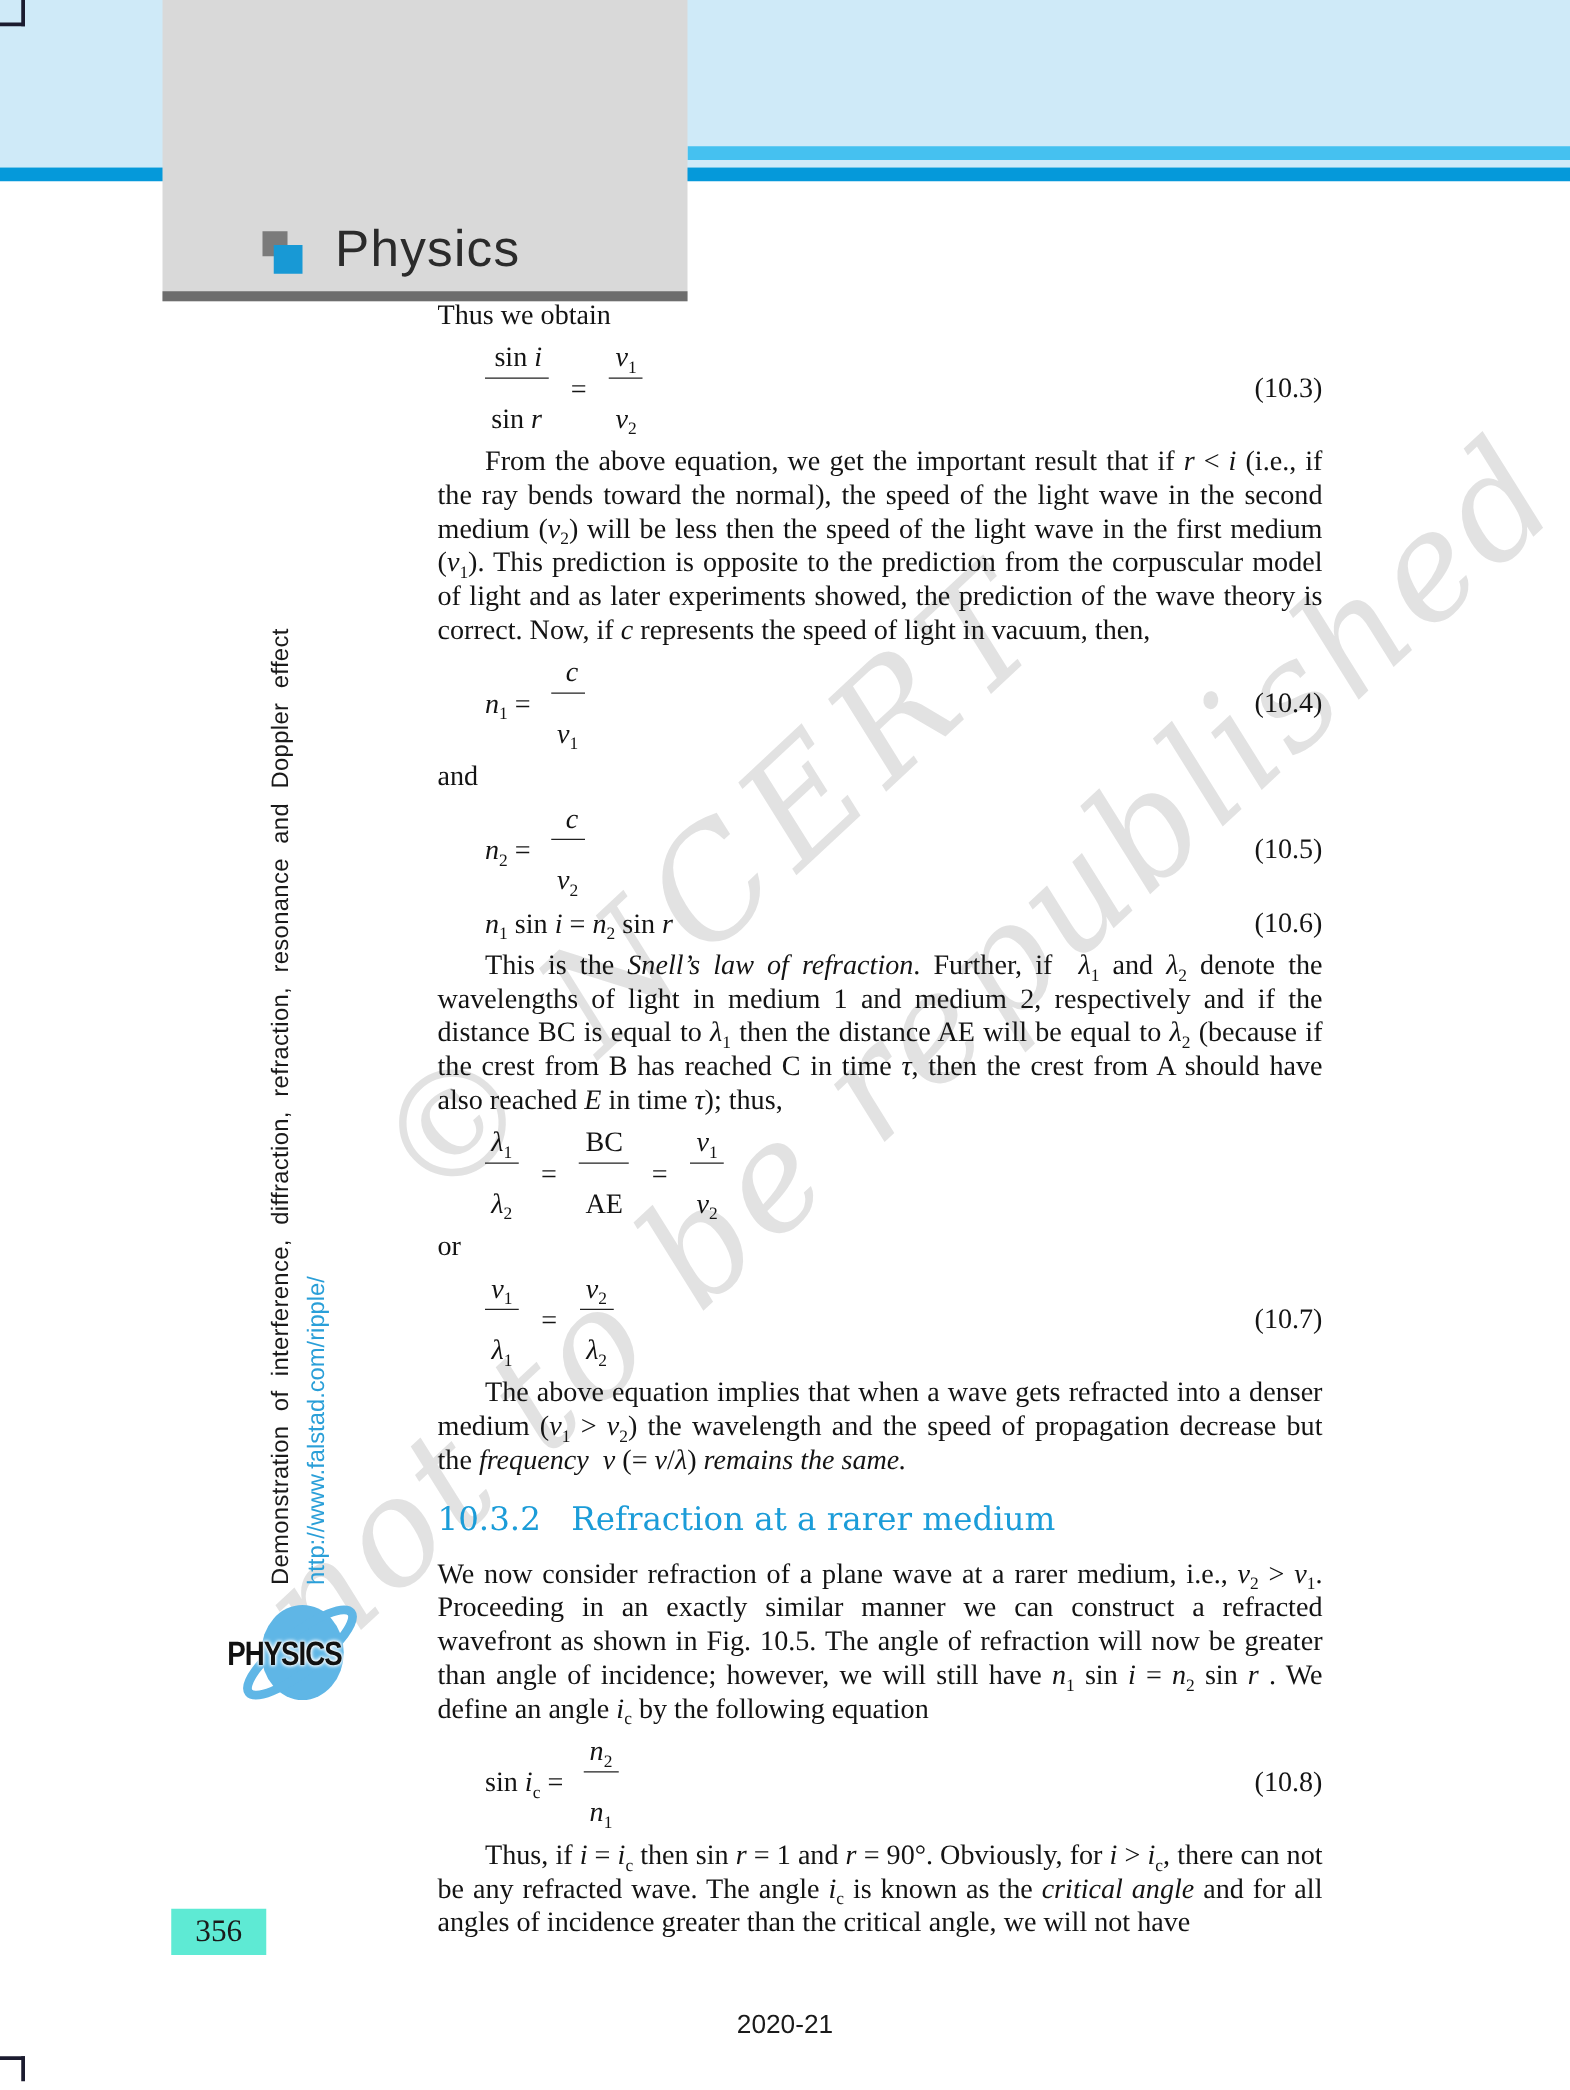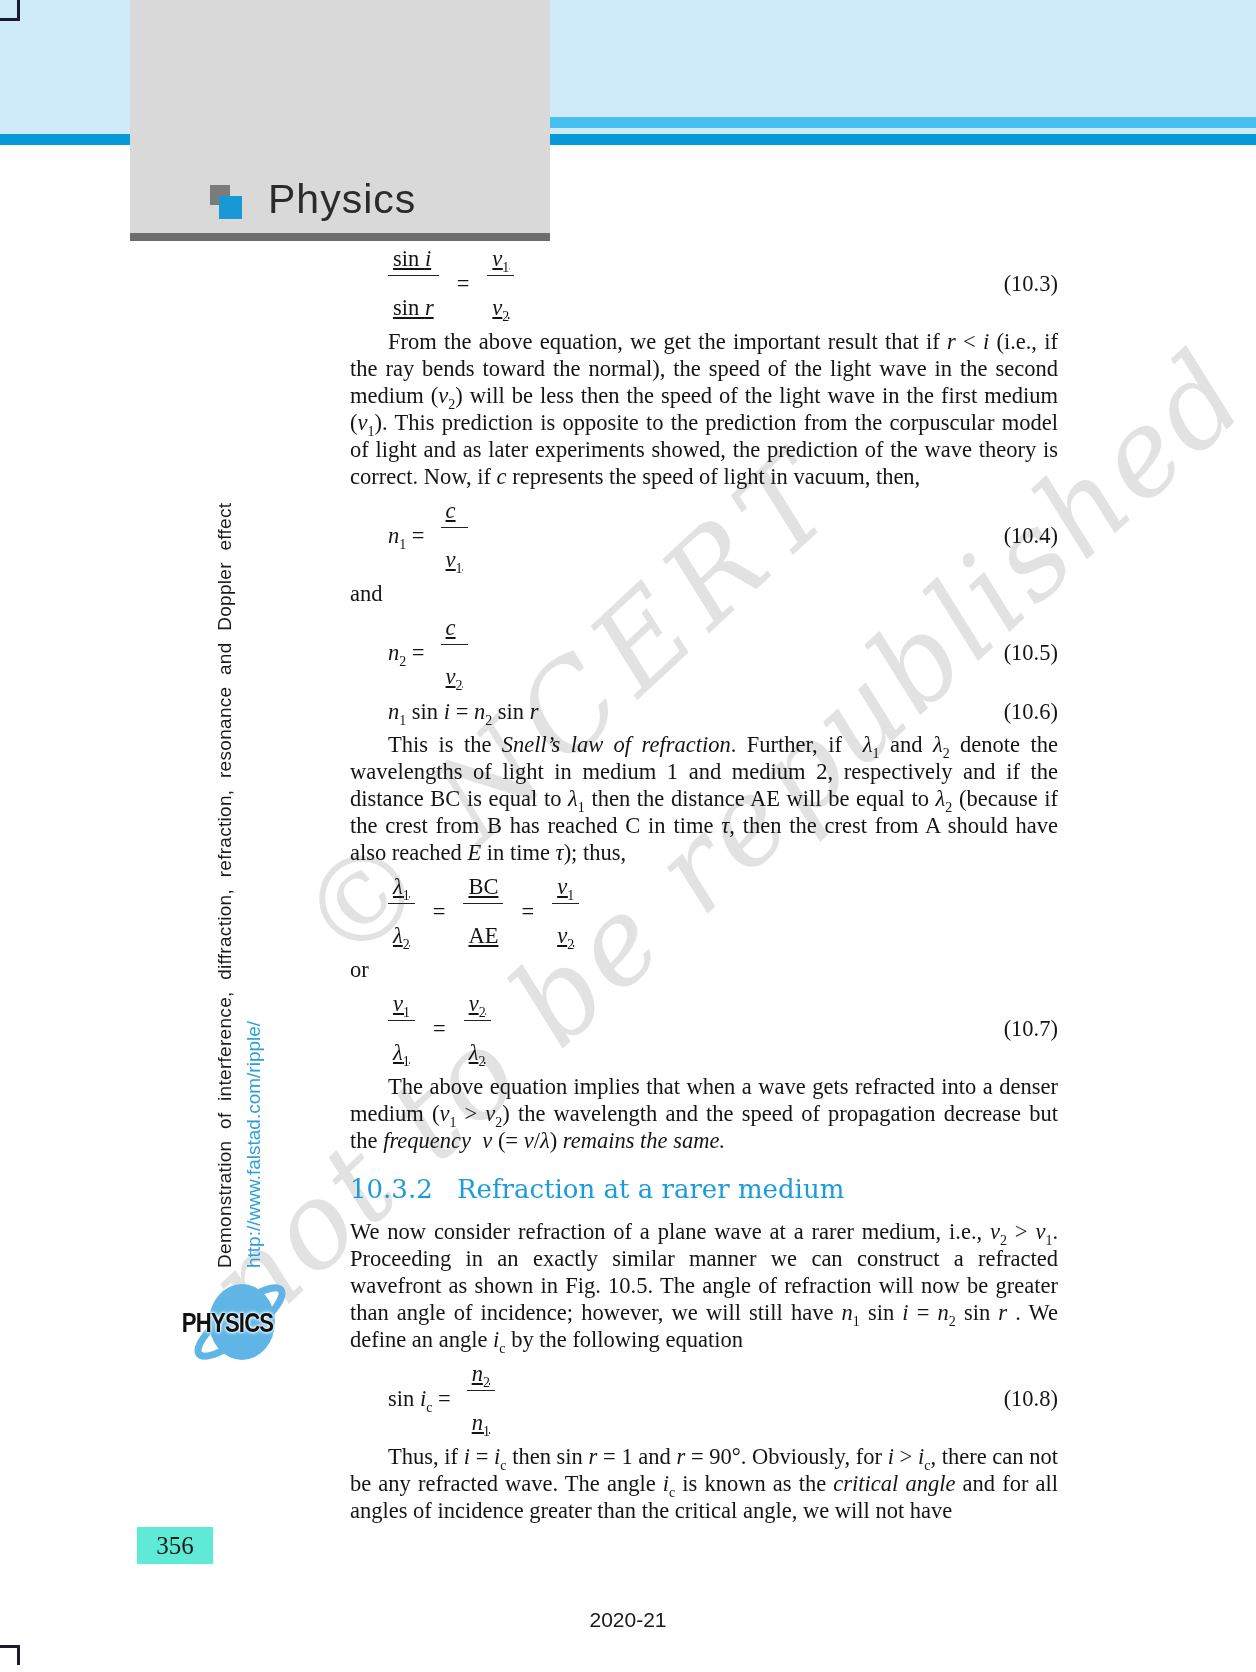--- a/index.html
+++ b/index.html
@@ -43,21 +43,21 @@
     font-family:"Liberation Sans",sans-serif;font-size:21px;color:#1a1a1a;z-index:2;}
   
   .main{position:absolute;left:350px;top:238px;width:708px;z-index:2;
     font-size:22.5px;line-height:27px;text-align:justify;}
   .para{margin:0;}
   .para.indent{text-indent:38px;}
   .connector{margin:2px 0;}
   .eq-row{position:relative;display:flex;align-items:center;gap:16px;
     padding-left:38px;margin:7px 0;min-height:64px;}
   .eq-row.inline-eq{min-height:28px;margin:6px 0;}
-  .frac{display:inline-block;text-align:left;vertical-align:middle;text-decoration:underline;}
+  .frac{display:inline-block;text-align:right;vertical-align:middle;}
   .fnum{display:block;padding:0 5px 3px;}
   .fden{display:block;border-top:1.6px solid #222;padding:18px 5px 0;}
   .eq-op{padding:0 2px;}
   .eq-num{position:absolute;right:0;top:50%;transform:translateY(-50%);font-style:normal;}
   sub{font-size:0.62em;line-height:0;}
   .section-heading{margin:20px 0 14px;font-family:"DejaVu Serif",serif;font-weight:400;
     font-size:26px;line-height:30px;color:#1b9cd8;text-align:left;}
   .section-heading .hnum{margin-right:16px;}
 </style>
 </head>
@@ -90,20 +90,21 @@
     <ellipse cx="62" cy="46" rx="52" ry="15" fill="none" stroke="#5fb6e6" stroke-width="7" transform="rotate(-38 62 46)"></ellipse>
   </svg>
   <div class="logo-text">PHYSICS</div>
 </div>
 
 <div class="page-num">356</div>
 <div class="footer">2020-21</div>
 
 <div class="main">
 
+  <p class="para">Thus we obtain</p>
 
   <div class="eq-row">
     <span class="frac">
       <span class="fnum">sin <i>i</i></span>
       <span class="fden">sin <i>r</i></span>
     </span>
     <span class="eq-op">=</span>
     <span class="frac">
       <span class="fnum"><i>v</i><sub>1</sub></span>
       <span class="fden"><i>v</i><sub>2</sub></span>

